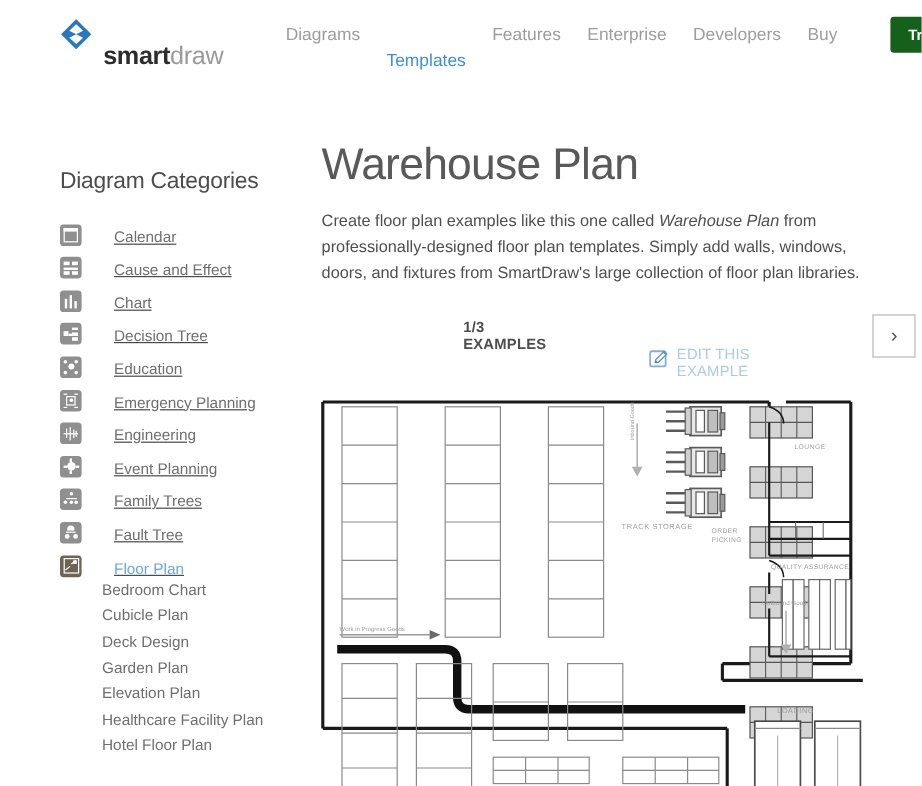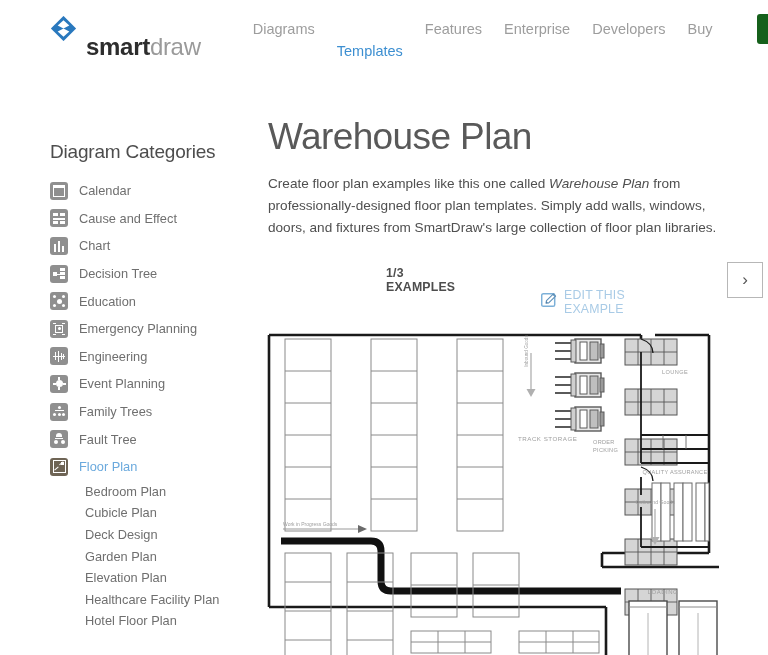--- a/index.html
+++ b/index.html
@@ -12,21 +12,21 @@
     -webkit-font-smoothing:antialiased;
   }
 
   
   .header {
     height:57px; display:flex; align-items:center;
     padding:0 24px 0 50px; background:#fff;
   }
   .logo { display:flex; align-items:center; gap:9px; cursor:pointer; }
   .logo-mark { width:27px; height:27px; flex:0 0 27px; }
-  .logo-text { font-size:24px; letter-spacing:-0.3px; line-height:1; white-space:nowrap;margin-top:36px; }
+  .logo-text { font-size:21px; letter-spacing:-0.3px; line-height:1; white-space:nowrap;margin-top:36px; }
   .logo-text .smart { color:#2d2d2d; font-weight:bold; }
   .logo-text .draw  { color:#9a9a9a; font-weight:normal; }
 
   .nav { display:flex; align-items:center; gap:22px; margin-left:52px; }
   .nav a {
     font-size:14.5px; color:#9d9d9d; text-decoration:none; white-space:nowrap;
   }
   .nav a.active { color:#3d8fd1;margin-top:44px; }
   .cta {
     margin-left:22px; background:#15601b; color:#fff;
@@ -37,21 +37,21 @@
   
   .page { display:flex; padding-left:50px; }
 
   
   .sidebar { width:205px; flex:0 0 205px; padding-top:84px; }
   .sidebar-title {
     font-size:19px; color:#4d4d4d; margin:0 0 14px 0; font-weight:normal;
     letter-spacing:-0.2px;
   }
   .cat {
-    display:flex; align-items:center; gap:11px; height:27.6px; cursor:pointer;
+    display:flex; align-items:flex-end; gap:27px; height:27.6px; cursor:pointer;text-decoration:underline;
   }
   .cat-icon {
     width:18px; height:18px; flex:0 0 18px; border-radius:3px;
     background:#8f8f8f; position:relative; overflow:hidden;
   }
   .cat.active .cat-icon { background:#6e6455; }
   .cat-label { font-size:12.8px; color:#6f6f6f; white-space:nowrap; }
   .cat.active .cat-label { color:#6aa9dd; }
   .sub {
     height:21.6px; display:flex; align-items:center;
@@ -235,21 +235,21 @@
       <span class="cat-icon">
         <i class="g" style="left:2.5px;top:2.5px;width:13px;height:13px;background:none;border:1.3px solid #fff;"></i>
         <i class="g" style="left:4px;top:10px;width:5px;height:1.2px;transform:rotate(-40deg);"></i>
         <i class="g" style="left:9px;top:5.5px;width:4.5px;height:1.2px;transform:rotate(-40deg);"></i>
         <i class="g" style="left:10.5px;top:4px;width:3.5px;height:3.5px;"></i>
       </span>
       <span class="cat-label">Floor Plan</span>
     </div>
 
     <div class="sub">
-      <span class="sub-label">Bedroom Plan</span>
+      <span class="sub-label">Bedroom Chart</span>
       </div>
     <div class="sub">
       <span class="sub-label">Cubicle Plan</span>
       </div>
     <div class="sub">
       <span class="sub-label">Deck Design</span>
       </div>
     <div class="sub">
       <span class="sub-label">Garden Plan</span>
       </div>

